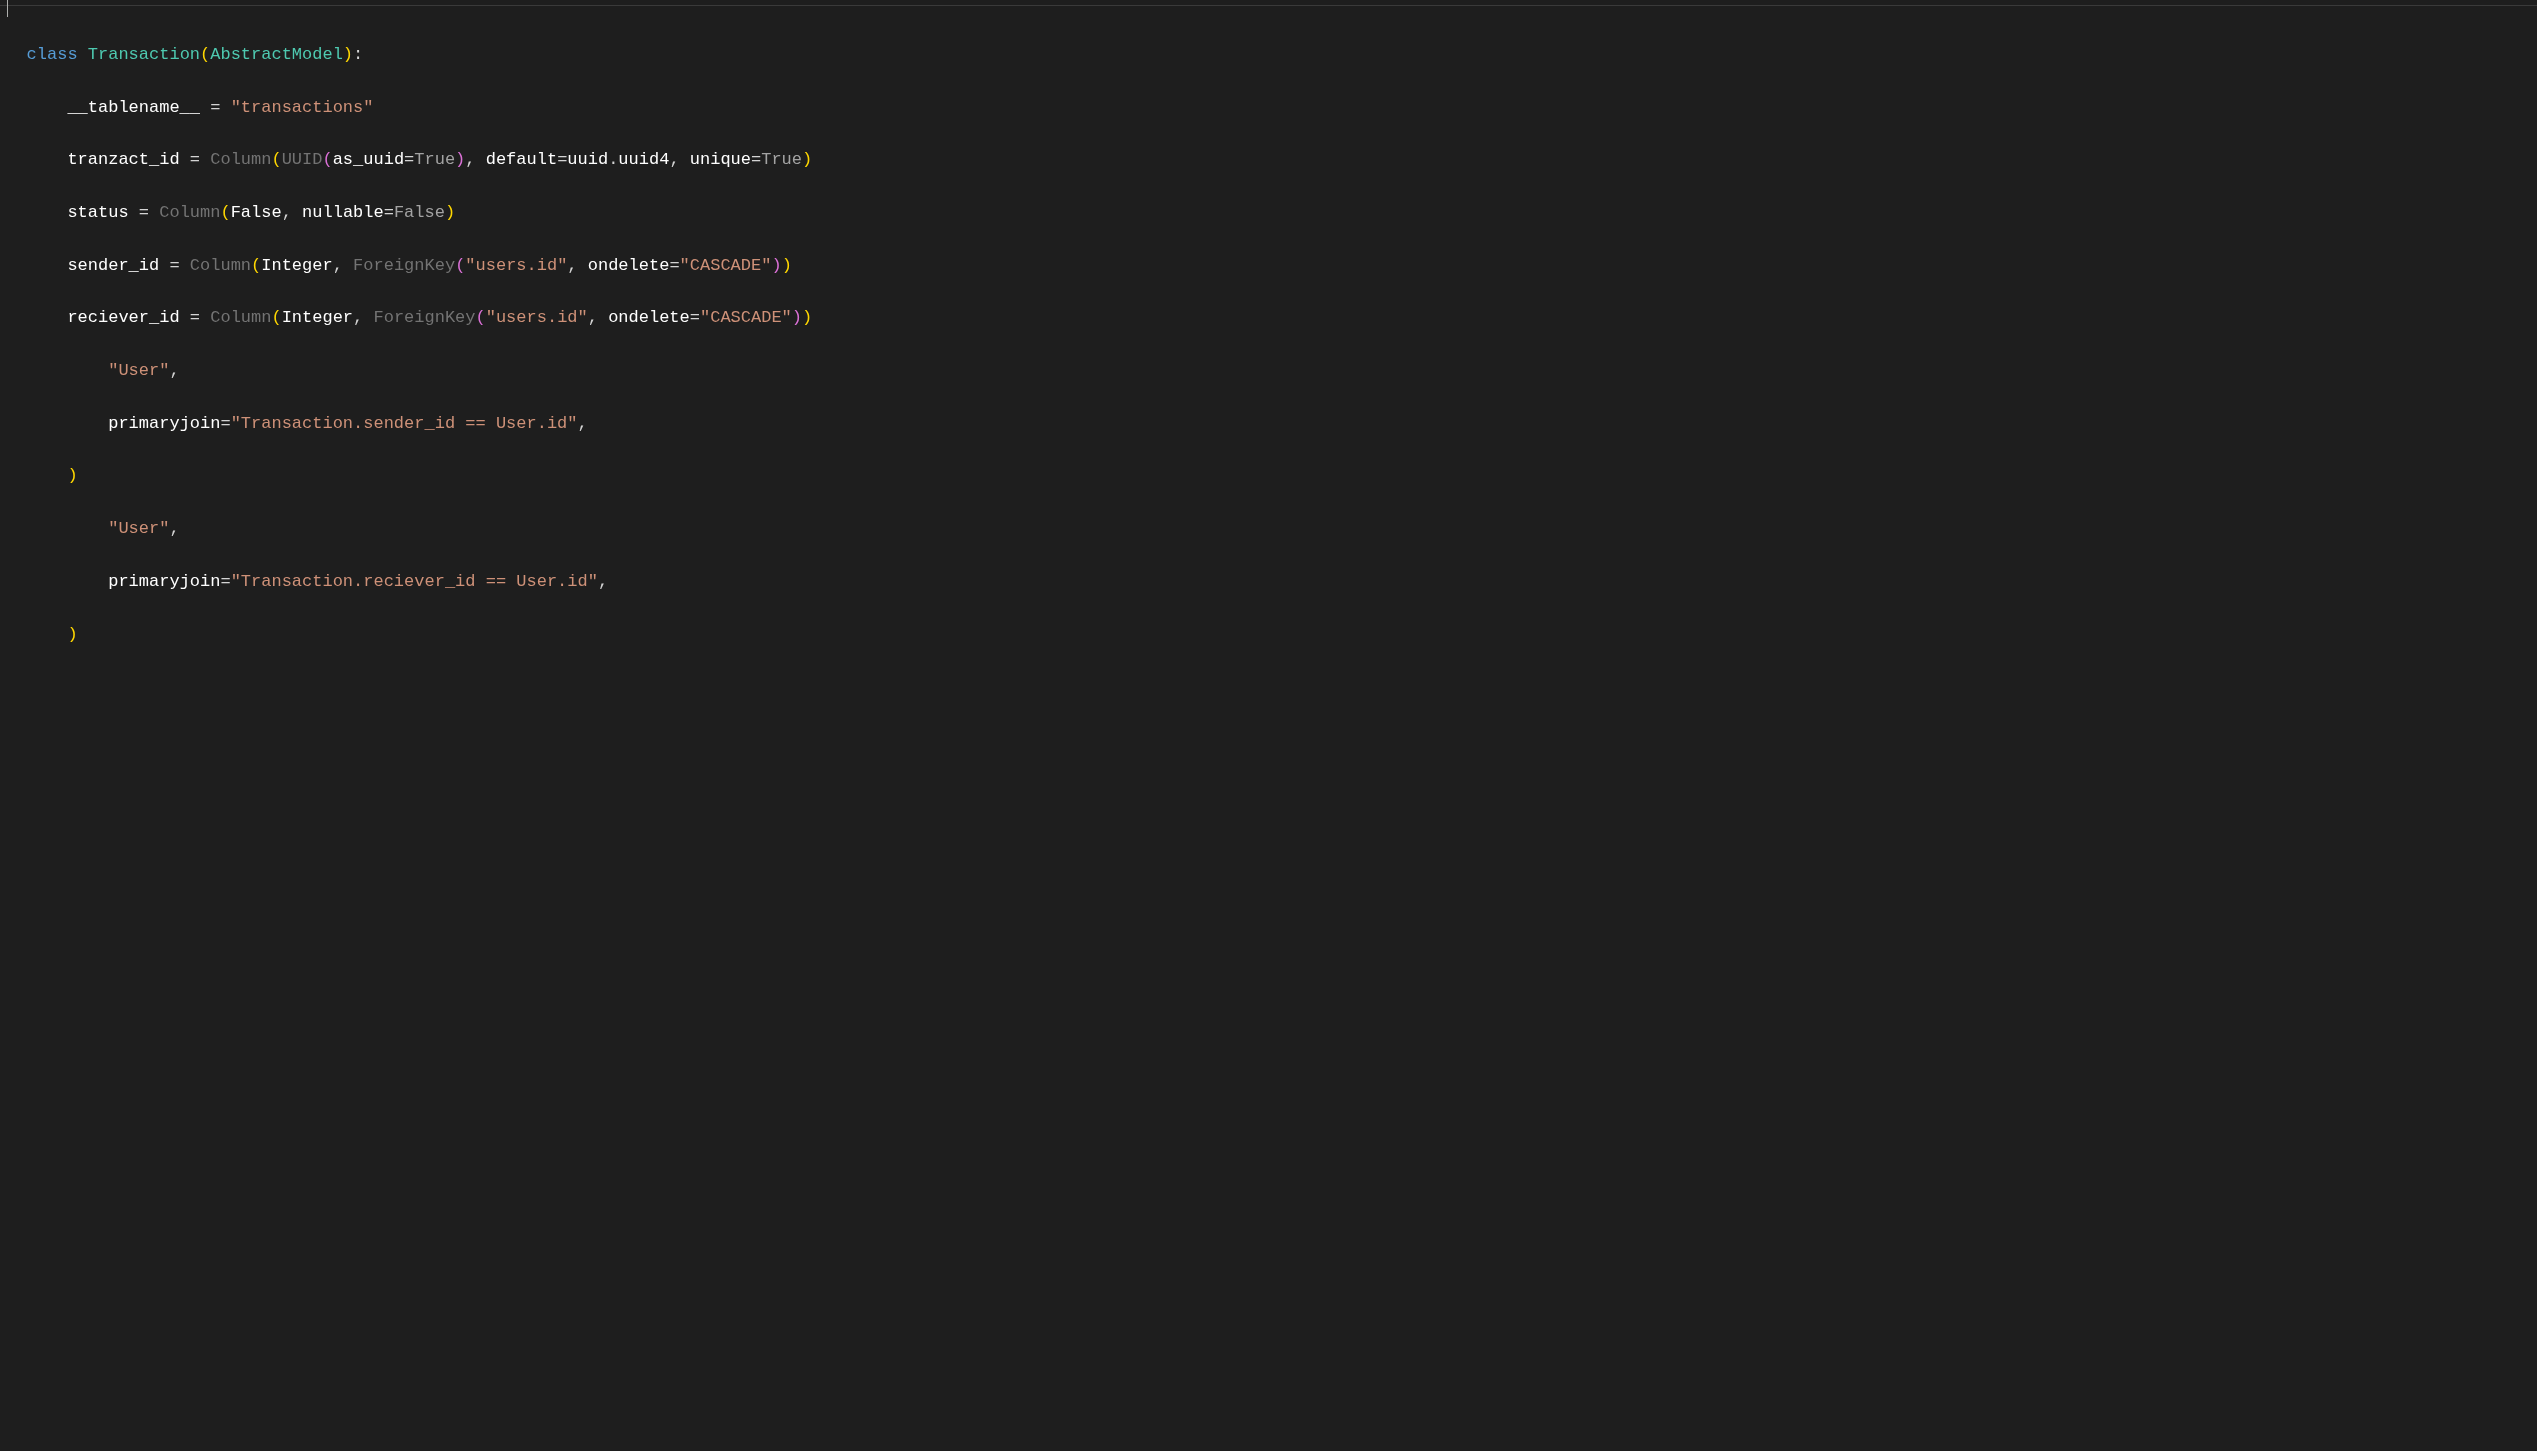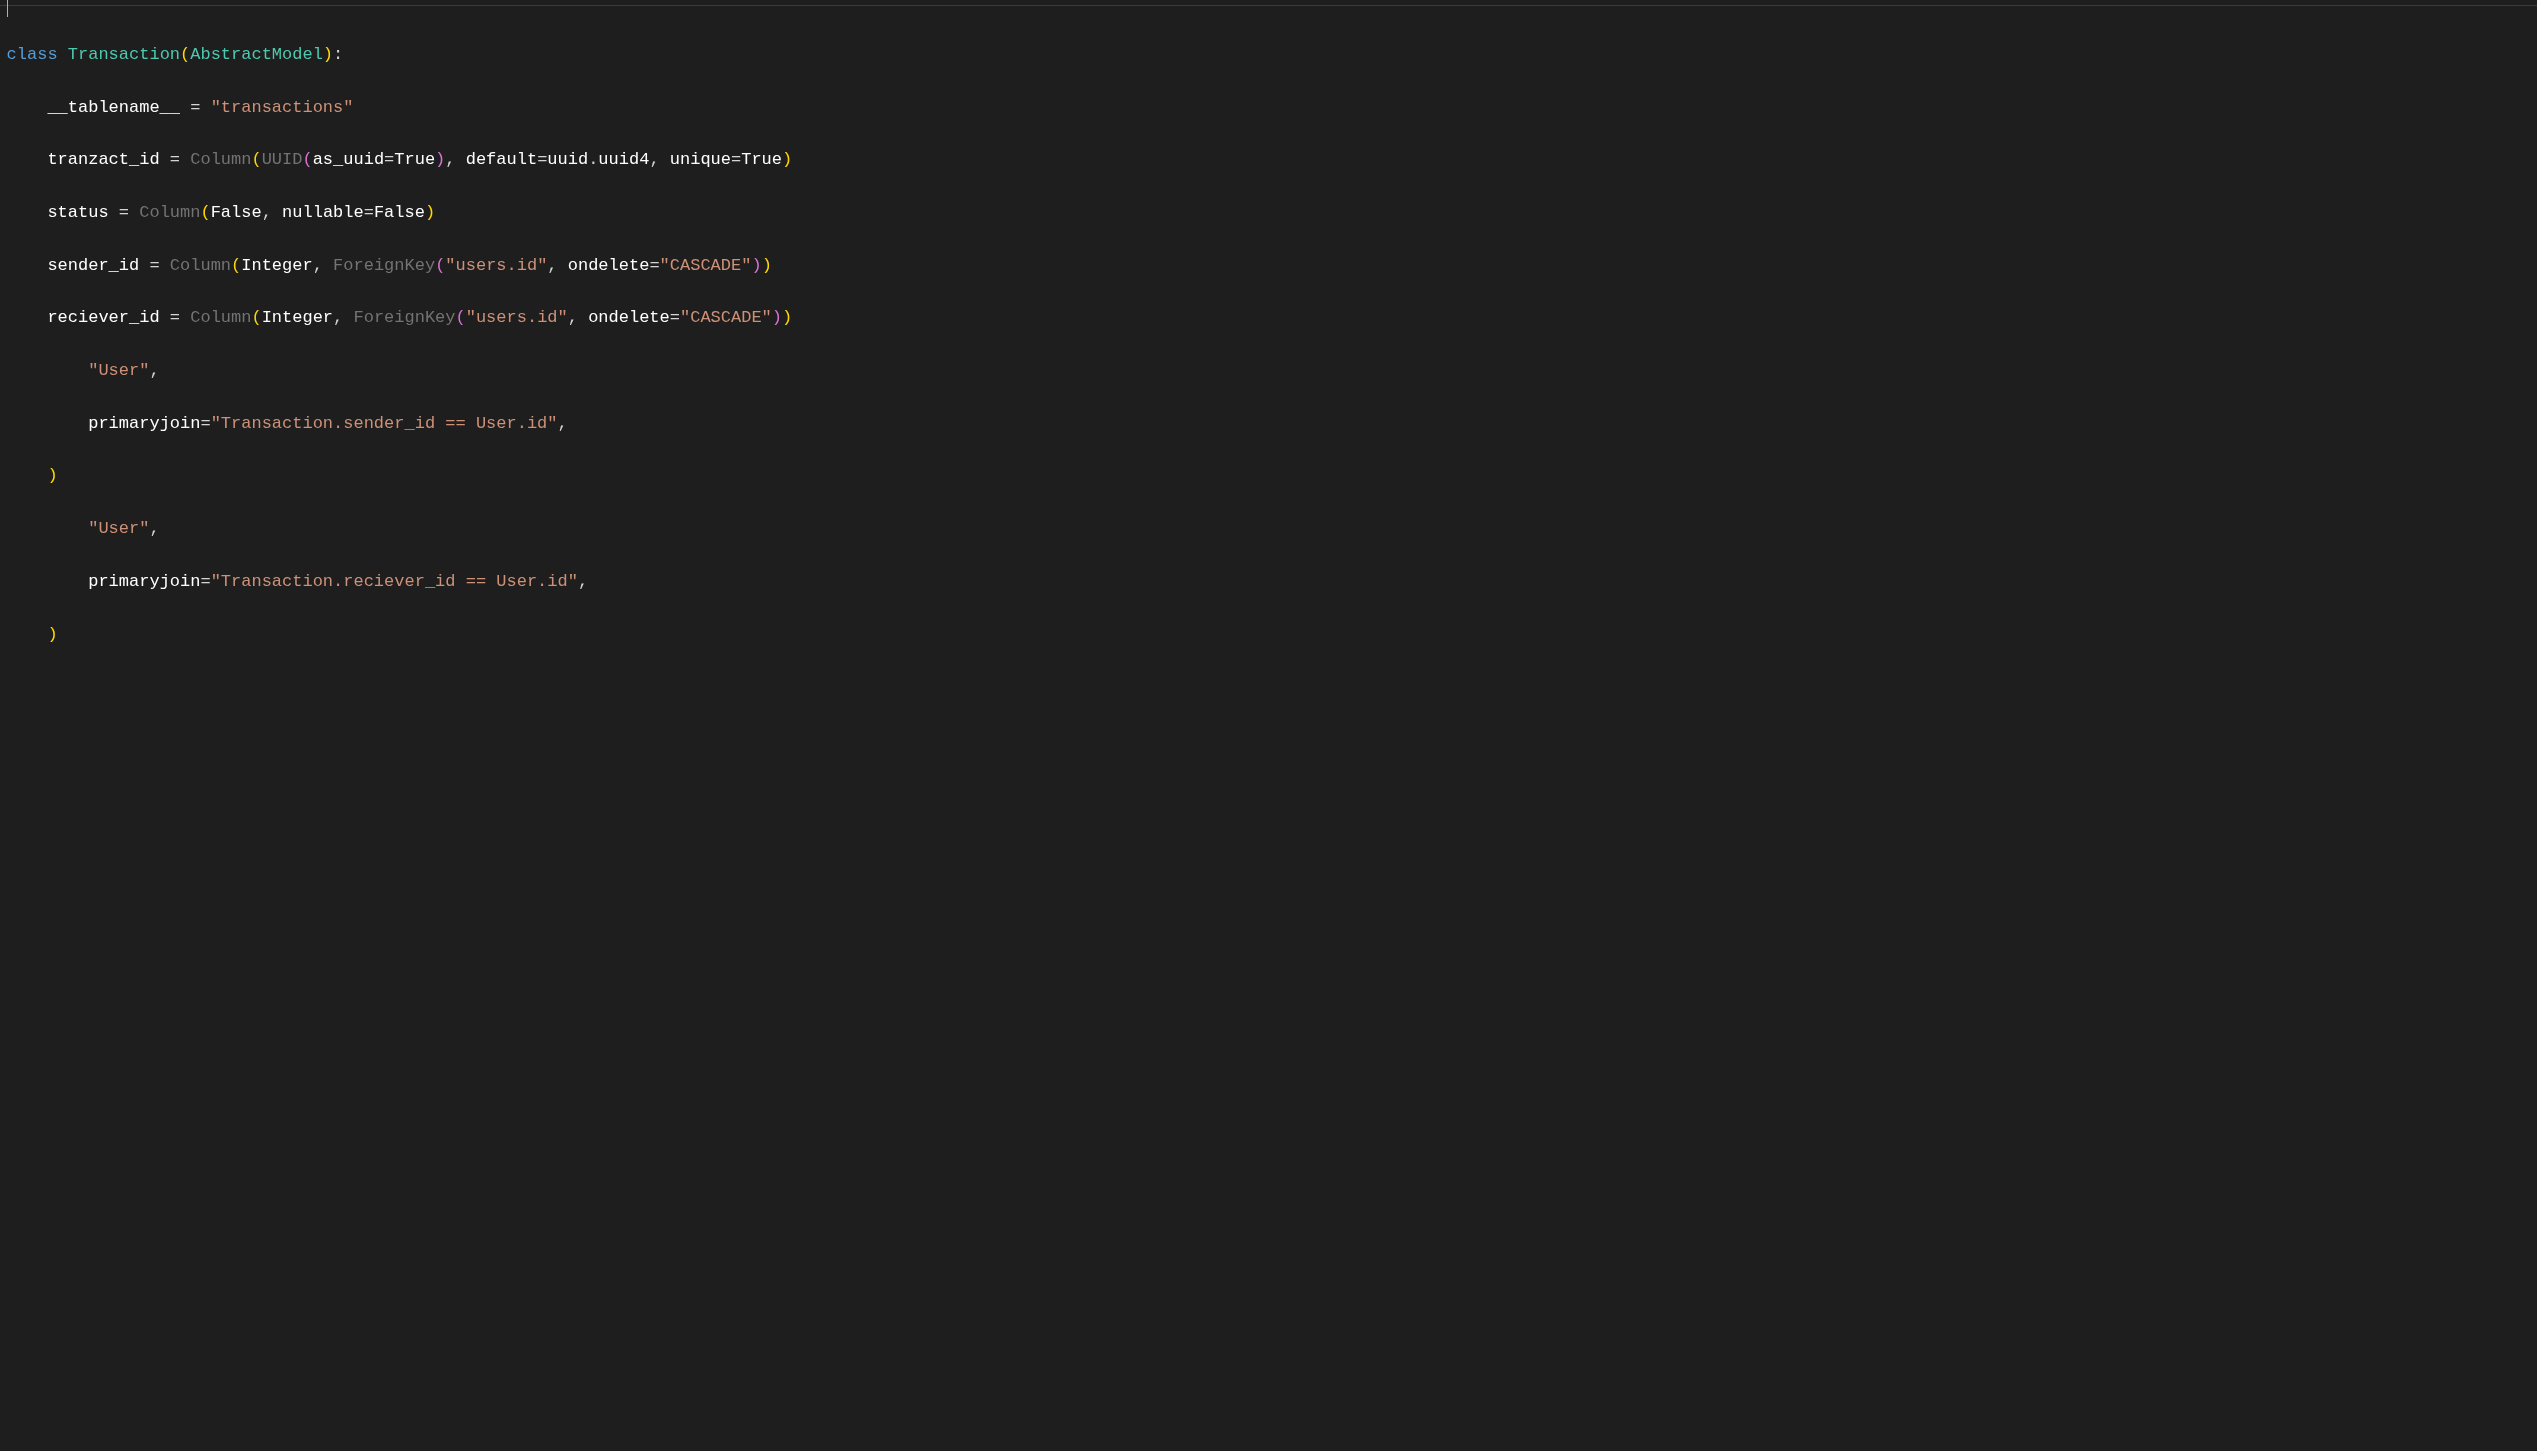--- a/index.html
+++ b/index.html
@@ -23,28 +23,29 @@
     top: 0;
     left: 6.6px;
     width: 1.3px;
     height: 17px;
     background: #aeafad;
   }
   .line {
     display: block;
     position: relative;
     padding-left: 0;
+    margin-left: 20px;
   }
   .kw   { color: #569cd6; }           
   .cls  { color: #4ec9b0; }           
   .fn   { color: #737373; }           
   .var  { color: #ffffff; }           
   .op   { color: #d4d4d4; }           
   .str  { color: #ce9178; }           
-  .const{ color: #ffffff; }           
+  .const{ color: #a3a3a3; }           
   .num  { color: #b5cea8; }           
   .paren{ color: #ffd700; }           
   .paren2{ color: #da70d6; }          
   .punct{ color: #d4d4d4; }
 </style>
 </head>
 <body>
 
 <div class="top-cursor"></div>
 

